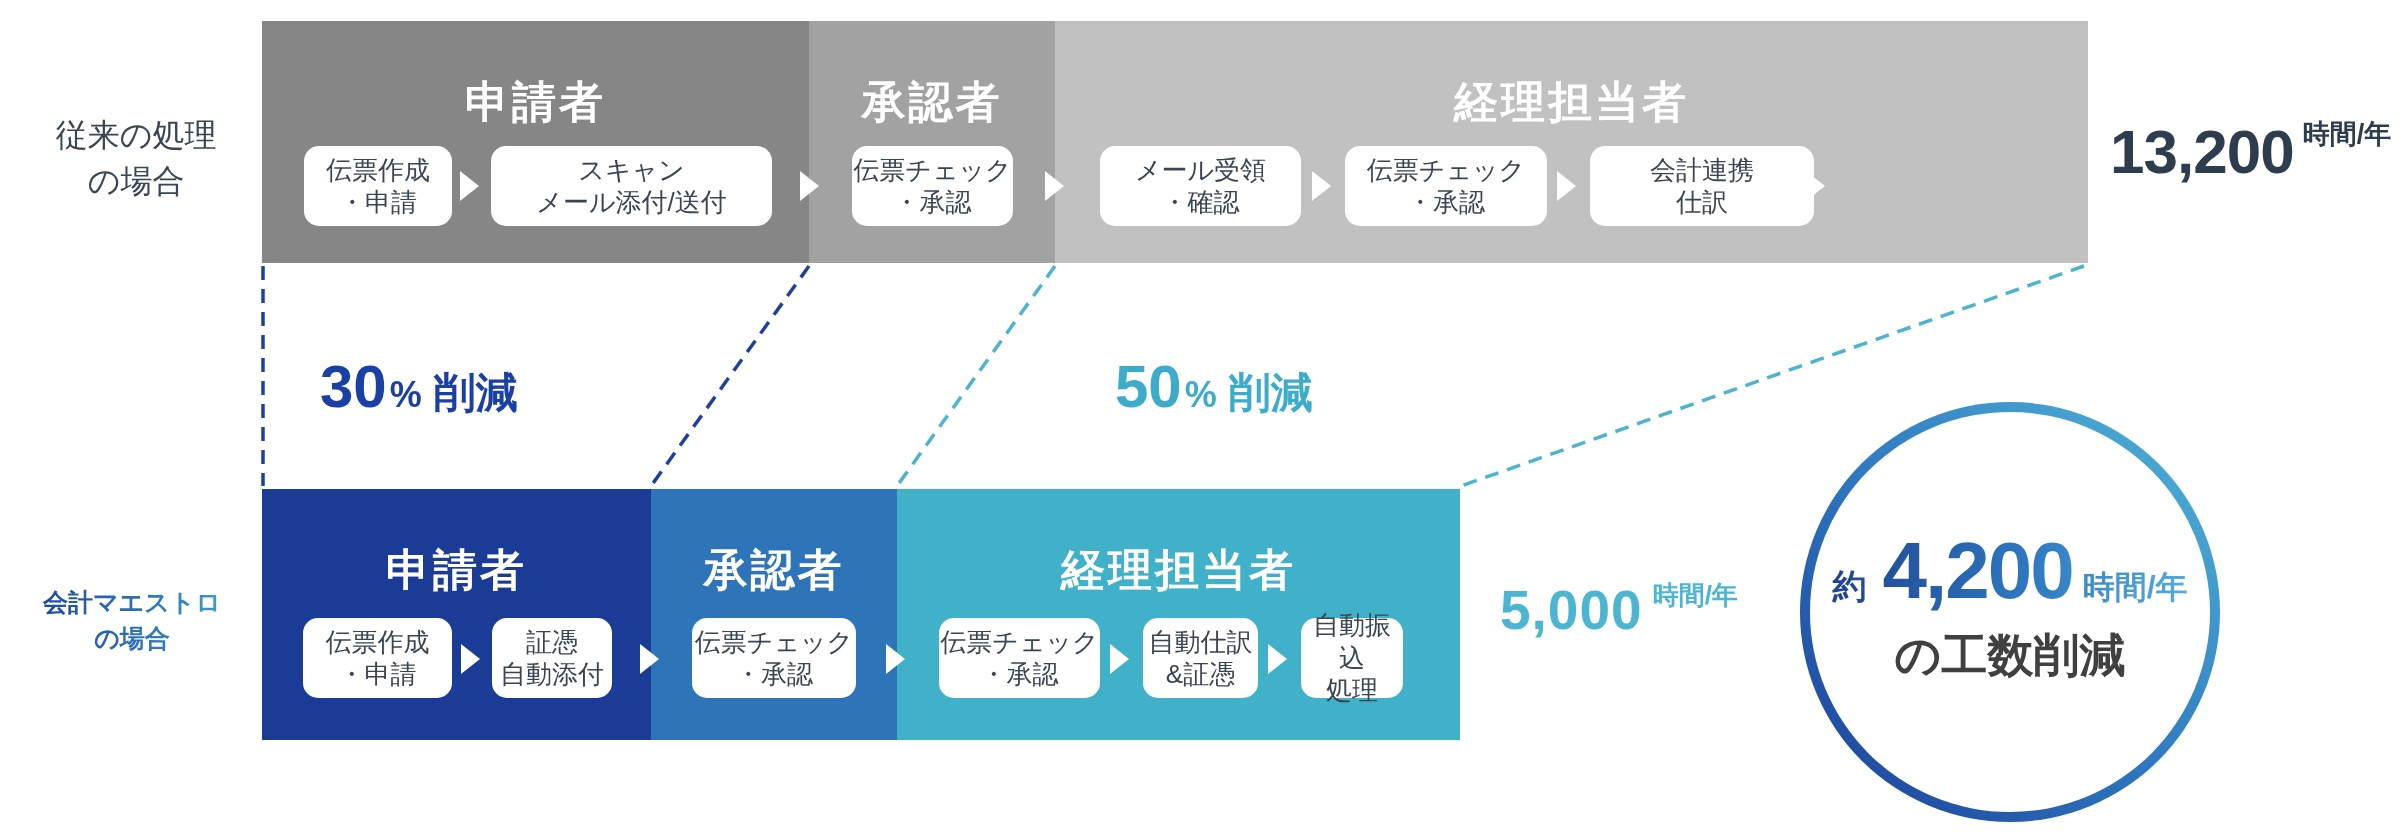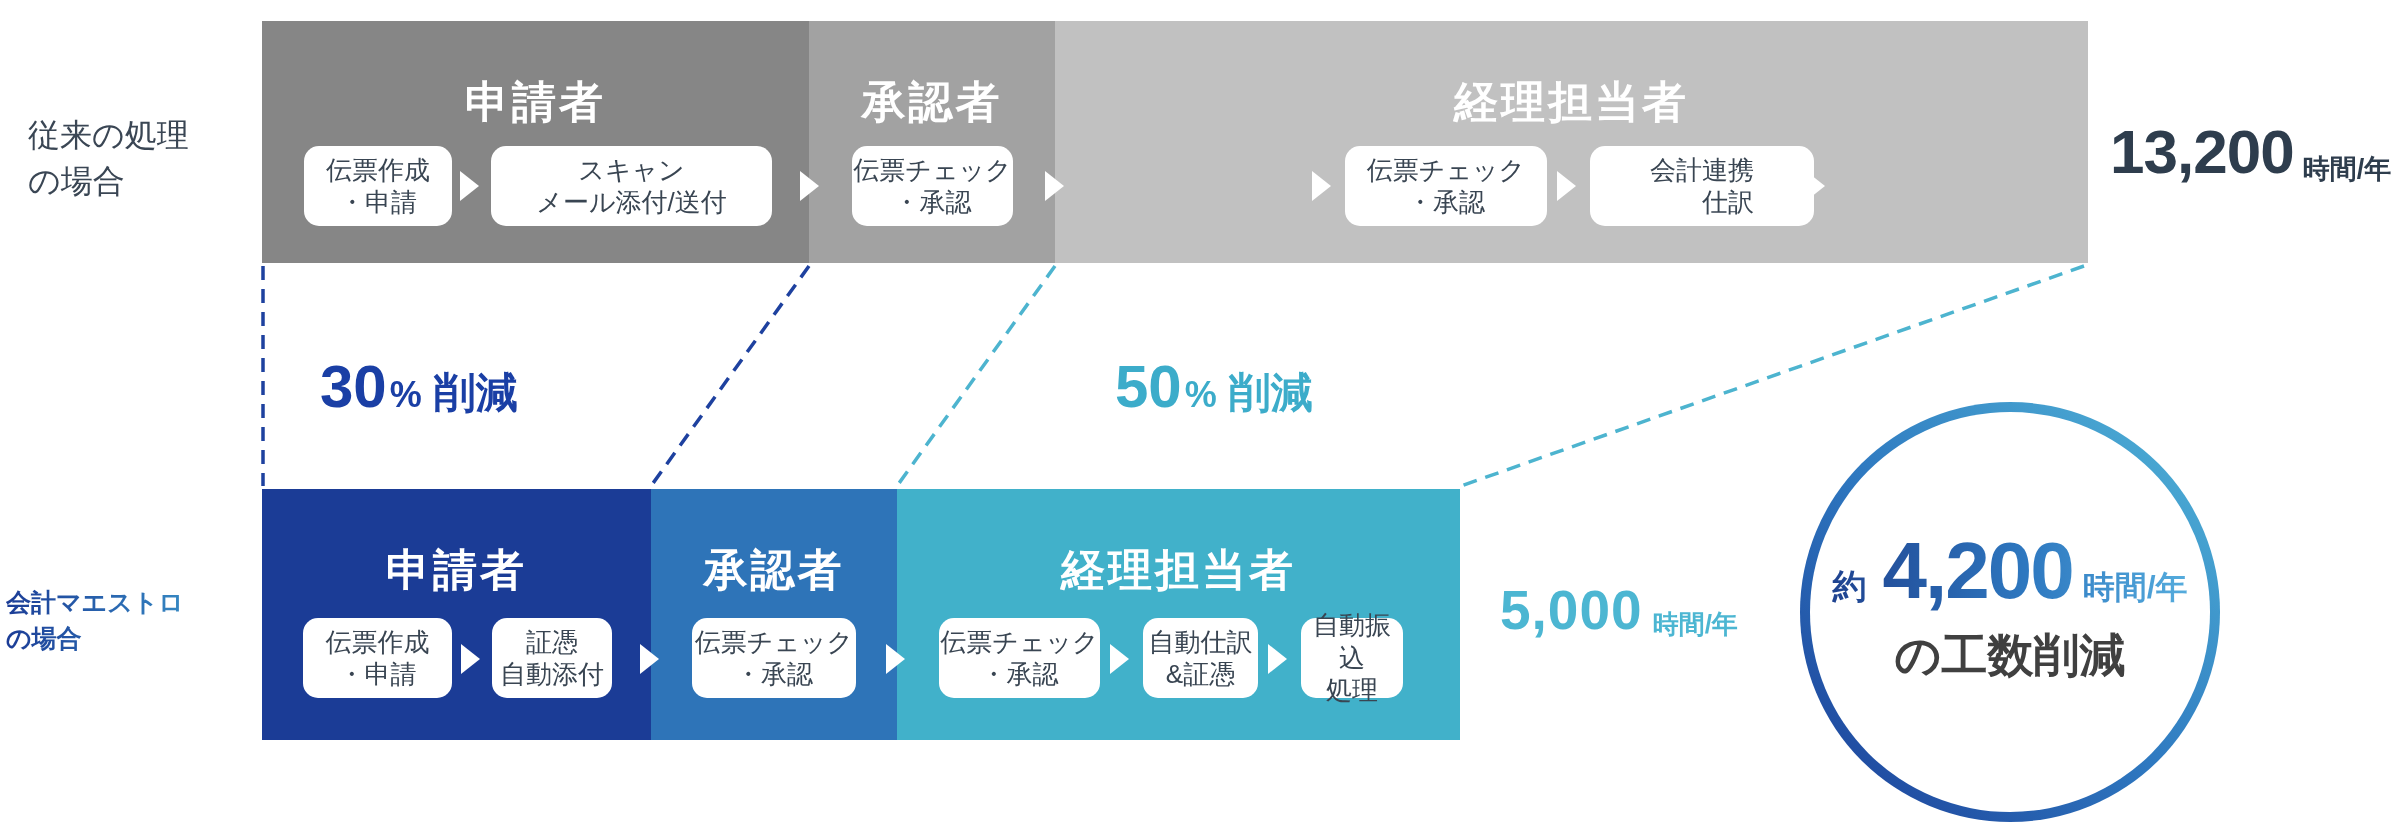--- a/index.html
+++ b/index.html
@@ -28,36 +28,36 @@
   .step-top{top:146px;}
   .step-bottom{top:618px;}
   .arr{
     position:absolute;width:0;height:0;
     border-top:15px solid transparent;border-bottom:15px solid transparent;
     border-left:19px solid #ffffff;
   }
   .arr-top{top:171px;}
   .arr-bottom{top:644px;}
 
-  .row-label{position:absolute;}
+  .row-label{position:absolute;text-align:center;}
   .legacy-label{left:28px;top:112px;width:216px;font-size:32px;color:#3a4654;line-height:1.45;font-weight:400;}
   .maestro-label{
     left:6px;top:585px;width:252px;font-size:25px;font-weight:700;line-height:1.42;
     background:linear-gradient(90deg,#1b3c96 0%,#2e74b8 55%,#45aed6 100%);
     -webkit-background-clip:text;background-clip:text;color:transparent;
   }
 
   .reduction{position:absolute;top:352px;width:340px;text-align:left;font-weight:700;white-space:nowrap;}
   .reduction-30{left:320px;color:#1a3fa5;}
   .reduction-50{left:1115px;color:#3cacca;}
   .red-val{font-size:60px;}
   .red-pct{font-size:36px;margin-left:3px;}
   .red-lbl{font-size:42px;margin-left:12px;}
 
-  .total{position:absolute;white-space:nowrap;display:flex;align-items:flex-end;}
+  .total{position:absolute;white-space:nowrap;display:flex;align-items:flex-start;}
   .legacy-total{left:2110px;top:116px;color:#2e3d4d;}
   .legacy-total .total-value{font-size:62px;font-weight:700;letter-spacing:-1px;}
   .legacy-total .total-unit{font-size:27px;font-weight:700;margin-left:9px;}
   .maestro-total{left:1500px;top:578px;color:#4cb6d2;}
   .maestro-total .total-value{font-size:55px;font-weight:600;letter-spacing:1px;}
   .maestro-total .total-unit{font-size:26px;font-weight:700;margin-left:10px;}
 
   .circle-ring{
     position:absolute;left:1800px;top:402px;width:420px;height:420px;border-radius:50%;
     background:linear-gradient(225deg,#52b7d8 0%,#2e78c0 52%,#1b3c96 100%);
@@ -111,25 +111,27 @@
 
   <div class="step step-top" style="left:304px;width:148px;">伝票作成
 ・申請</div>
   <div class="arr arr-top" style="left:460px;"></div>
   <div class="step step-top" style="left:491px;width:281px;">スキャン
 メール添付/送付</div>
   <div class="arr arr-top" style="left:800px;"></div>
   <div class="step step-top" style="left:852px;width:161px;">伝票チェック
 ・承認</div>
   <div class="arr arr-top" style="left:1045px;"></div>
+  <div class="step step-top" style="left:1100px;width:201px;">メール受領
+・確認</div>
   <div class="arr arr-top" style="left:1312px;"></div>
   <div class="step step-top" style="left:1345px;width:202px;">伝票チェック
 ・承認</div>
   <div class="arr arr-top" style="left:1557px;"></div>
-  <div class="step step-top" style="left:1590px;width:224px;text-align:right;">会計連携
+  <div class="step step-top" style="left:1590px;width:224px;">会計連携
 仕訳</div>
   <div class="arr arr-top" style="left:1806px;"></div>
 
   <div class="total legacy-total">
     <span class="total-value">13,200</span>
     <span class="total-unit">時間/年</span>
   </div>
 
   <div class="reduction reduction-30">
     <span class="red-val">30</span><span class="red-pct">%</span><span class="red-lbl">削減</span>

